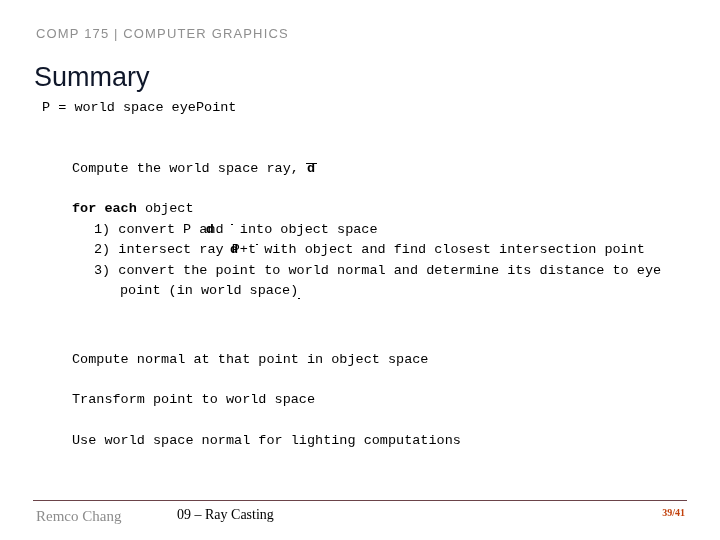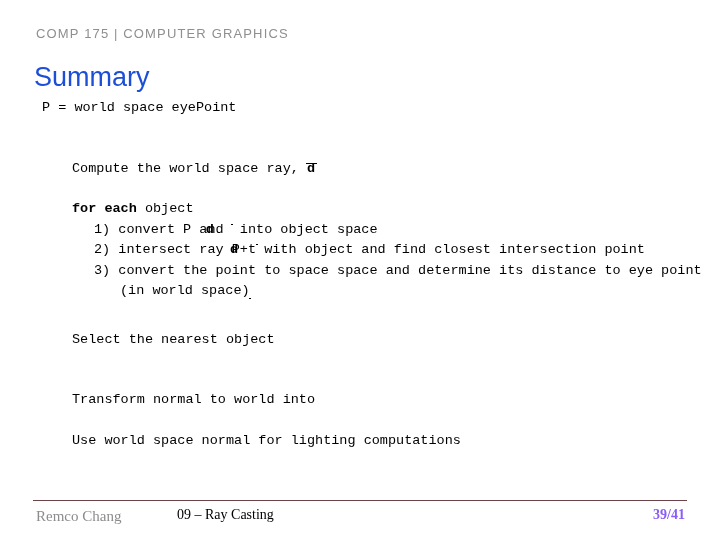--- a/index.html
+++ b/index.html
@@ -36,21 +36,21 @@
   }
 
   
   .slide-title {
     position: absolute;
     left: 34px;
     top: 62px;
     font-family: "Liberation Sans", sans-serif;
     font-size: 27px;
     font-weight: normal;
-    color: #1d4ed8;
+    color: #0f172a;
     white-space: nowrap;
     margin: 0;
   }
 
   
   .slide-body {
     position: absolute;
     left: 42px;
     top: 98px;
     width: 660px;
@@ -128,23 +128,23 @@
     top: 2px;
     font-size: 14px;
     font-weight: normal;
     color: #000000;
     white-space: nowrap;
   }
   .footer-page {
     position: absolute;
     right: 2px;
     top: 2px;
-    font-size: 14px;
+    font-size: 10px;
     font-weight: bold;
-    color: #8b5cf6;
+    color: #c2410c;
     white-space: nowrap;
   }
 </style>
 </head>
 <body>
 
 <div class="slide">
 
   <div class="slide-header">COMP 175 | COMPUTER GRAPHICS</div>
 
@@ -164,34 +164,34 @@
     <div class="gap-md"></div>
 
     <div class="line ind-1"><span class="kw">for each</span><span> object</span></div>
 
     <div class="ind-2">
 
       <div class="numitem"><span>1)</span><span> convert P and </span><span class="vec">d</span><span> into object space</span></div>
 
       <div class="numitem"><span>2)</span><span> intersect ray P+t</span><span class="vec">d</span><span> with object and find closest intersection point</span></div>
 
-      <div class="numitem"><span>3)</span><span> convert the point to space space and determine its distance to eye point (in world space)</span><span class="vec"></span><span></span></div>
+      <div class="numitem"><span>3)</span><span> convert the point to world normal and determine its distance to eye point (in world space)</span><span class="vec"></span><span></span></div>
 
     </div>
 
     <div class="gap-lg"></div>
 
-    <div class="line ind-1"><span>Select the nearest object</span></div>
-
-    <div class="gap-md"></div>
-
-
-    <div class="gap-md"></div>
-
-    <div class="line ind-1"><span>Transform normal to world into</span></div>
+
+    <div class="gap-md"></div>
+
+    <div class="line ind-1"><span>Compute normal at that point in object space</span></div>
+
+    <div class="gap-md"></div>
+
+    <div class="line ind-1"><span>Transform point to world space</span></div>
 
     <div class="gap-md"></div>
 
     <div class="line ind-1"><span>Use world space normal for lighting computations</span></div>
 
   </div>
 
   <div class="footer-rule"></div>
 
   <div class="footer">

